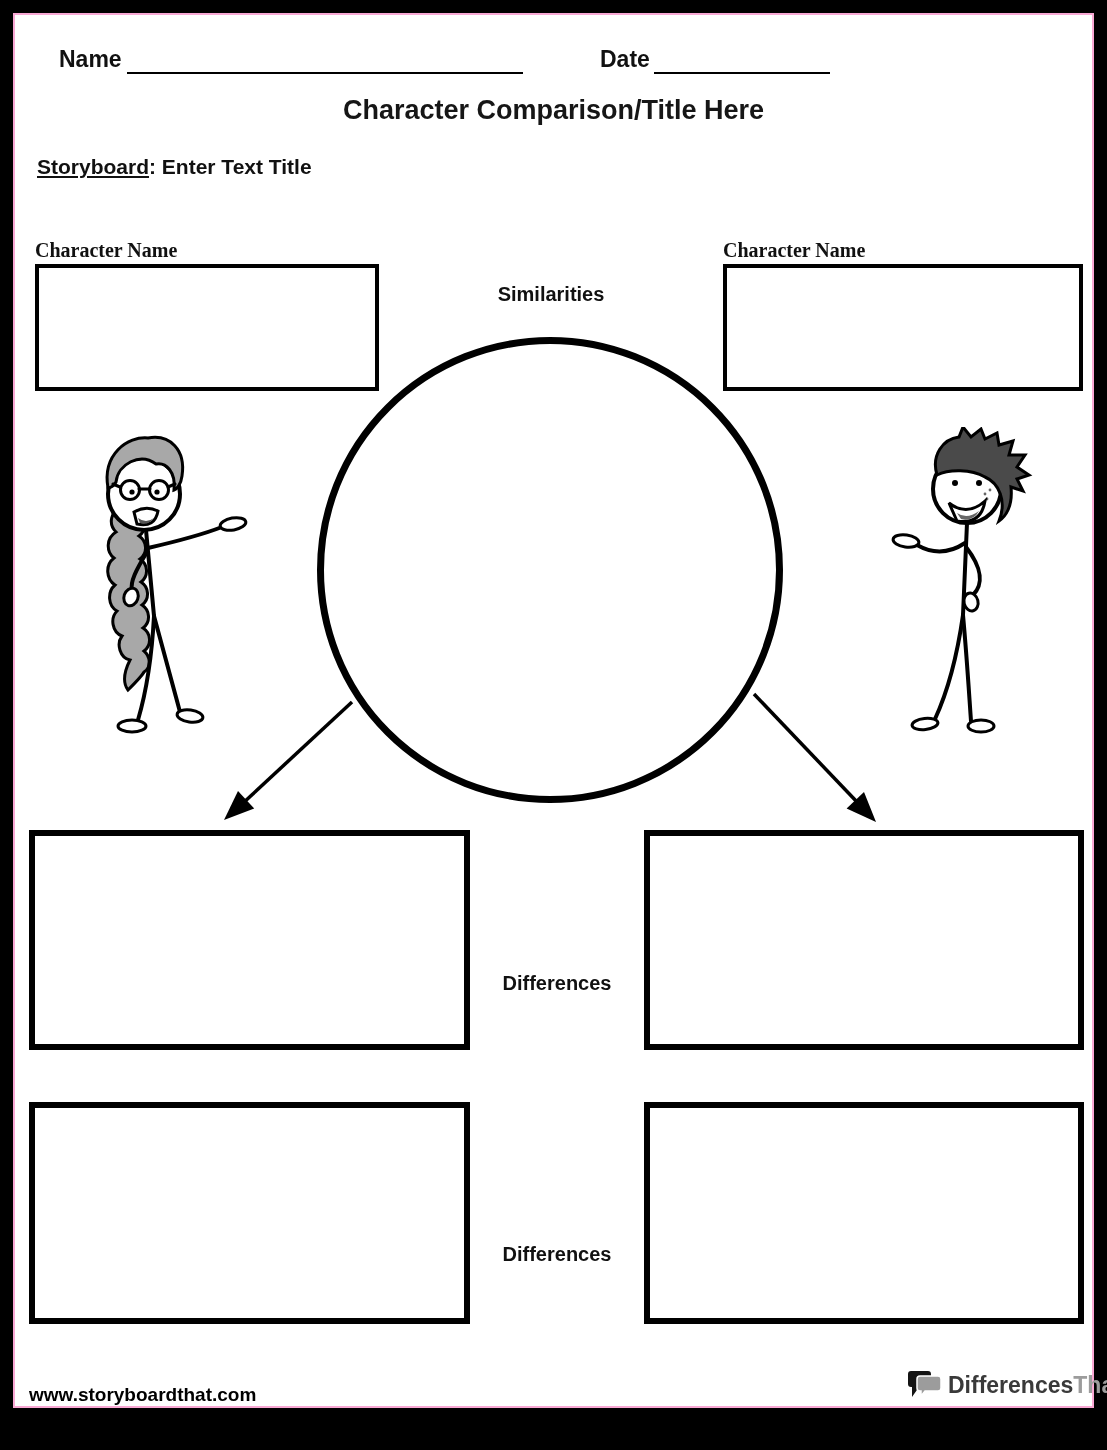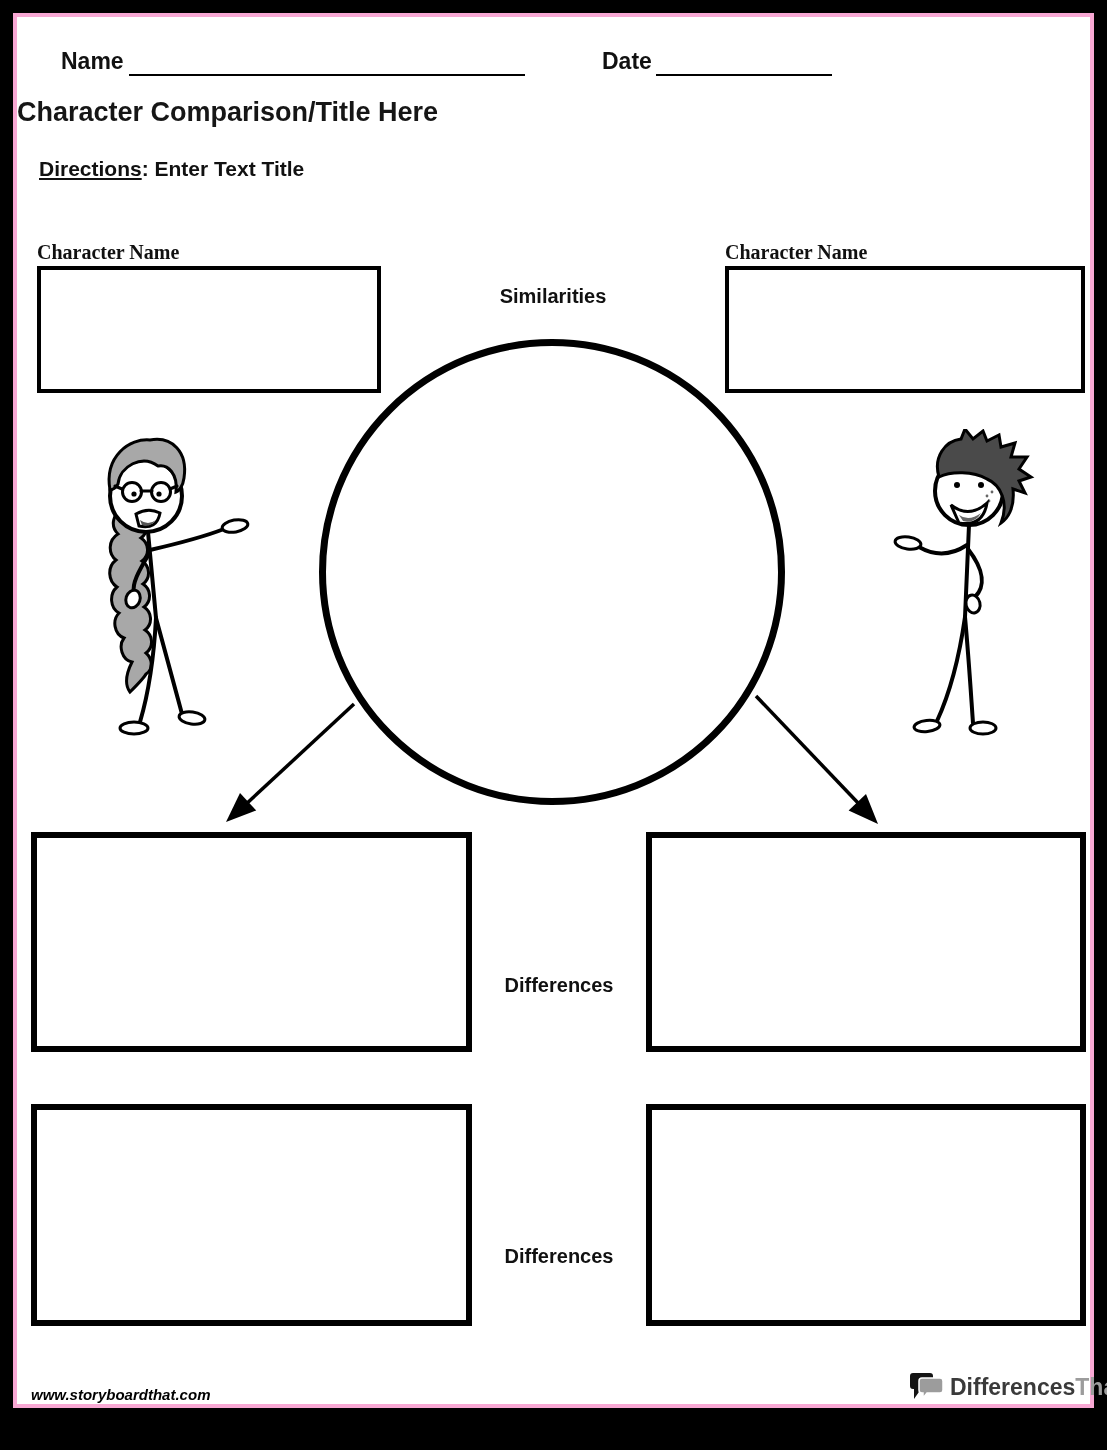--- a/index.html
+++ b/index.html
@@ -7,69 +7,69 @@
     width:1107px;height:1450px;
     background:#000;
     position:relative;
     font-family:"Liberation Sans", sans-serif;
     overflow:hidden;
   }
   .page{
     position:absolute;left:13px;top:13px;
     width:1081px;height:1395px;
     background:#fff;
-    border:4px solid #f9a8d4;
+    border:2px solid #f9a8d4;
     box-sizing:border-box;
   }
   .abs{position:absolute;}
   .lbl{font-weight:bold;color:#111;}
   .blank-rule{border-bottom:2px solid #000;height:26px;}
   .hdr-label{font-size:23px;}
   .title{
     left:0;top:80px;width:100%;
-    text-align:left;font-size:27px;font-weight:bold;color:#161616;
+    text-align:center;font-size:27px;font-weight:bold;color:#161616;
     margin:0;
   }
   .directions{left:22px;top:140px;font-size:21px;font-weight:bold;color:#111;margin:0;}
   .directions .u{text-decoration:underline;}
   .char-label{font-size:20px;text-align:left;font-family:Liberation Serif, serif;}
   .small-box{
     border:4px solid #000;background:#fff;box-sizing:border-box;
   }
   .big-box{
     border:6px solid #000;background:#fff;box-sizing:border-box;
   }
   .similarities{left:436px;top:268px;width:200px;text-align:center;font-size:20px;}
   .circle{
     left:302px;top:322px;width:466px;height:466px;
     border:7px solid #000;border-radius:50%;
     background:#fff;box-sizing:border-box;
   }
   .diff-label{left:455px;width:174px;text-align:center;font-size:20px;line-height:24px;margin-top:44px;}
   .arrow-layer{left:0;top:0;width:1081px;height:1395px;pointer-events:none;}
   .figure-svg{pointer-events:none;}
-  .footer-url{left:14px;top:1369px;font-size:15px;font-weight:bold;color:#000;font-style:italic;}
+  .footer-url{left:14px;top:1369px;font-size:19px;font-weight:bold;color:#000;}
   .logo{left:893px;top:1352px;height:36px;display:flex;align-items:center;gap:6px;}
   .logo-text{font-size:23px;font-weight:bold;letter-spacing:0;}
   .logo-text .primary{color:#3a3a3a;}
   .logo-text .secondary{color:#9c9c9c;}
 </style>
 </head>
 <body>
 
 <div class="page">
 
   <span class="abs lbl hdr-label" style="left:44px;top:31px;">Name</span>
   <span class="abs blank-rule" style="left:112px;top:31px;width:396px;"></span>
   <span class="abs lbl hdr-label" style="left:585px;top:31px;">Date</span>
   <span class="abs blank-rule" style="left:639px;top:31px;width:176px;"></span>
 
   <h1 class="abs title">Character Comparison/Title Here</h1>
 
-  <p class="abs directions"><span class="u">Directions</span><span>: Enter Text Title</span></p>
+  <p class="abs directions"><span class="u">Storyboard</span><span>: Enter Text Title</span></p>
 
   <div class="abs lbl char-label" style="left:20px;top:224px;width:344px;">Character Name</div>
   <div class="abs small-box" style="left:20px;top:249px;width:344px;height:127px;"></div>
 
   <div class="abs lbl char-label" style="left:708px;top:224px;width:360px;">Character Name</div>
   <div class="abs small-box" style="left:708px;top:249px;width:360px;height:127px;"></div>
 
   <div class="abs lbl similarities">Similarities</div>
   <div class="abs circle"></div>
 

